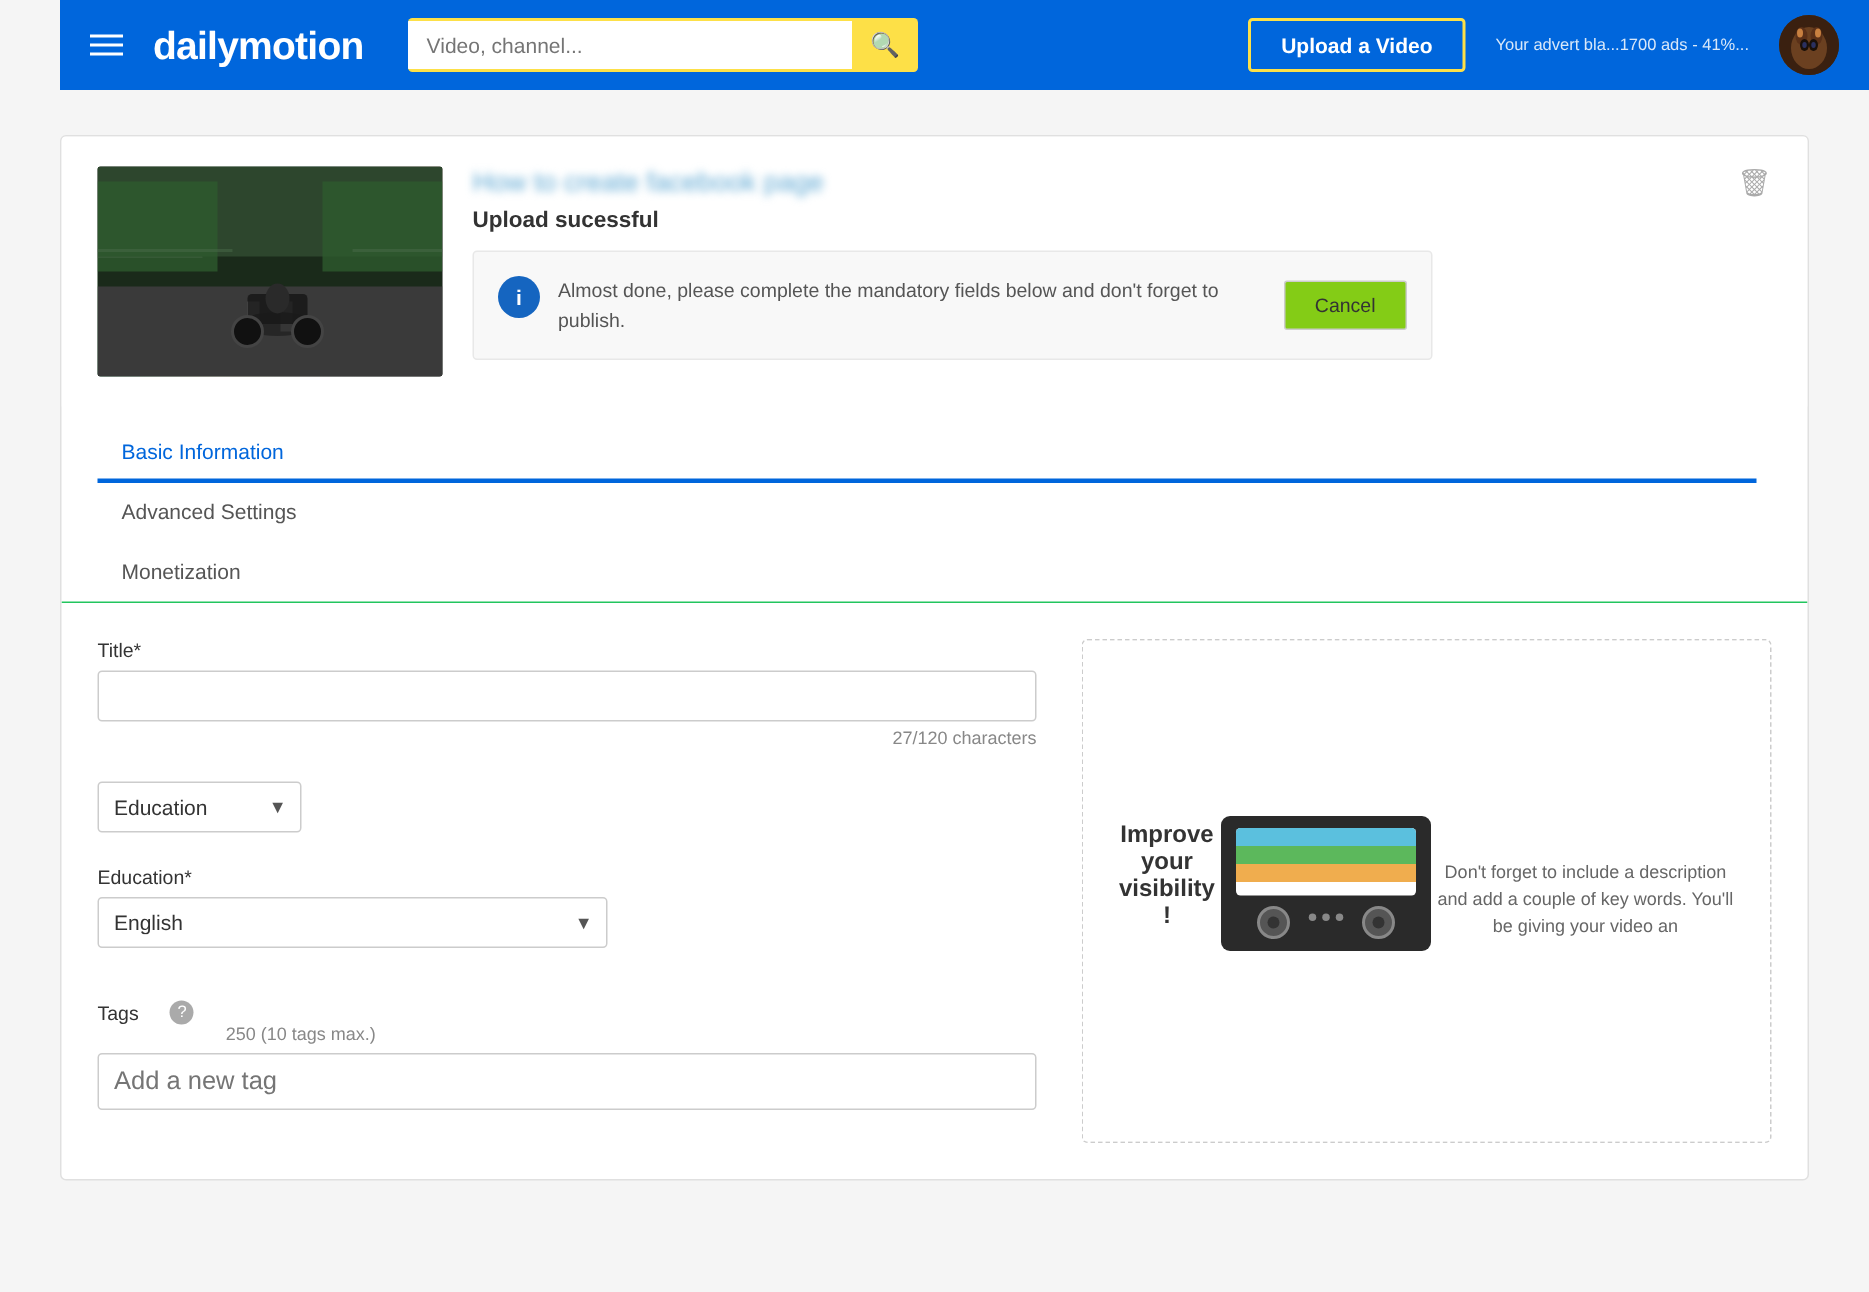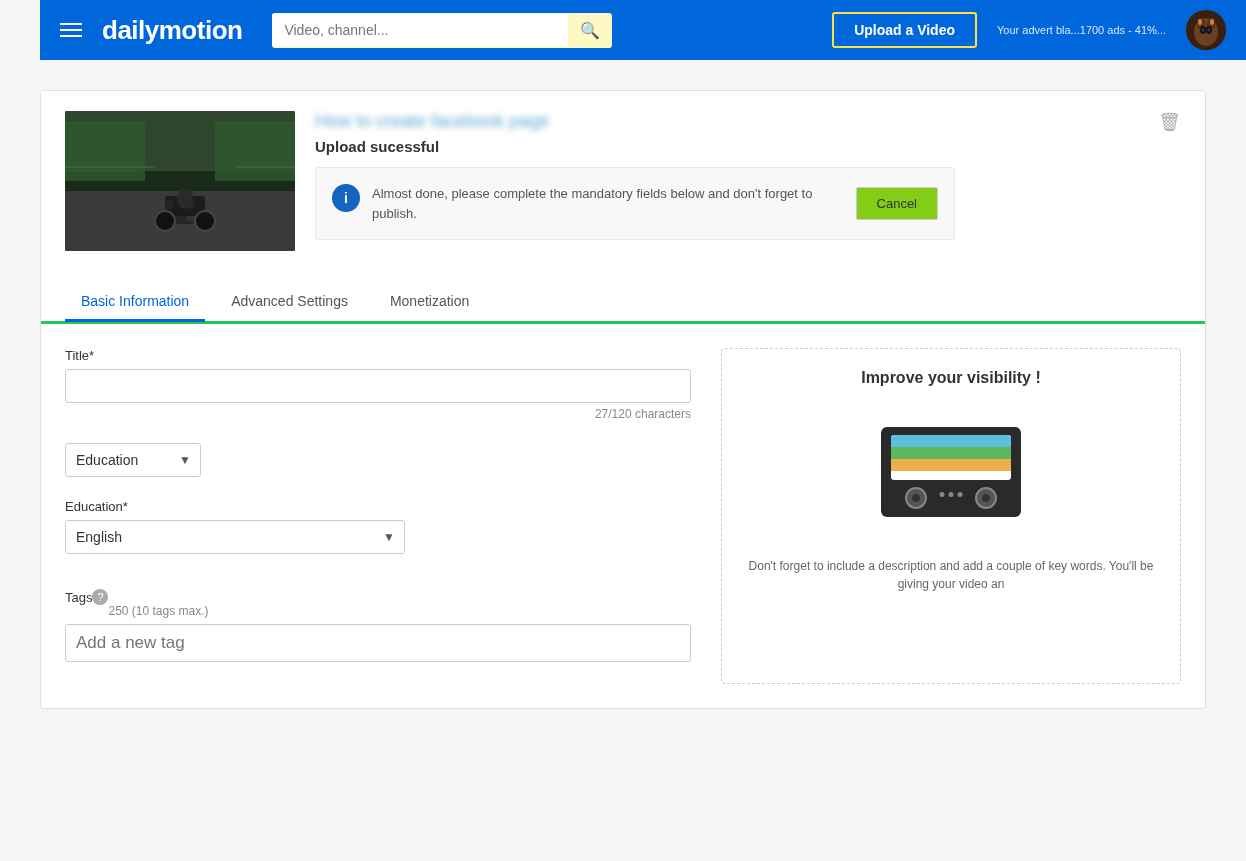--- a/index.html
+++ b/index.html
@@ -33,21 +33,21 @@
       color: white;
       font-size: 26px;
       font-weight: bold;
       letter-spacing: -0.5px;
     }
     .search-bar {
       flex: 1;
       max-width: 340px;
       display: flex;
       align-items: center;
-      background: #fef9c3;
+      background: #fde047;
       border-radius: 3px;
       overflow: hidden;
       margin-left: 10px;
     }
     .search-input {
       flex: 1;
       border: none;
       padding: 8px 12px;
       font-size: 14px;
       outline: none;
@@ -179,23 +179,24 @@
       top: 20px;
       right: 24px;
       color: #aaa;
       font-size: 18px;
       cursor: pointer;
     }
 
     
     .tabs {
       display: flex;
-      border-bottom: 3px solid #22c55e;
+      border-bottom: 1px solid #22c55e;
       padding: 0 24px;
       margin-top: 10px;
+      flex-direction: column;
     }
     .tab {
       padding: 12px 16px;
       font-size: 14px;
       cursor: pointer;
       color: #555;
       position: relative;
       margin-right: 10px;
     }
     .tab.active {
@@ -220,21 +221,21 @@
     }
     .form-left {
       flex: 1;
     }
     .form-right {
       width: 460px;
       border: 1px dashed #ccc;
       border-radius: 4px;
       padding: 20px;
       display: flex;
-      flex-direction: column;
+      flex-direction: row;
       align-items: center;
     }
     .form-group {
       margin-bottom: 22px;
     }
     .form-label {
       font-size: 13px;
       color: #333;
       margin-bottom: 6px;
       display: block;
@@ -283,21 +284,21 @@
       position: relative;
       width: 340px;
     }
     .language-select-wrapper .form-select {
       width: 100%;
     }
 
     .tags-row {
       display: flex;
       align-items: center;
-      gap: 0;
+      gap: 21px;
       margin-bottom: 6px;
     }
     .tags-label {
       font-size: 13px;
       color: #333;
       font-weight: 500;
     }
     .tags-help {
       width: 16px;
       height: 16px;

